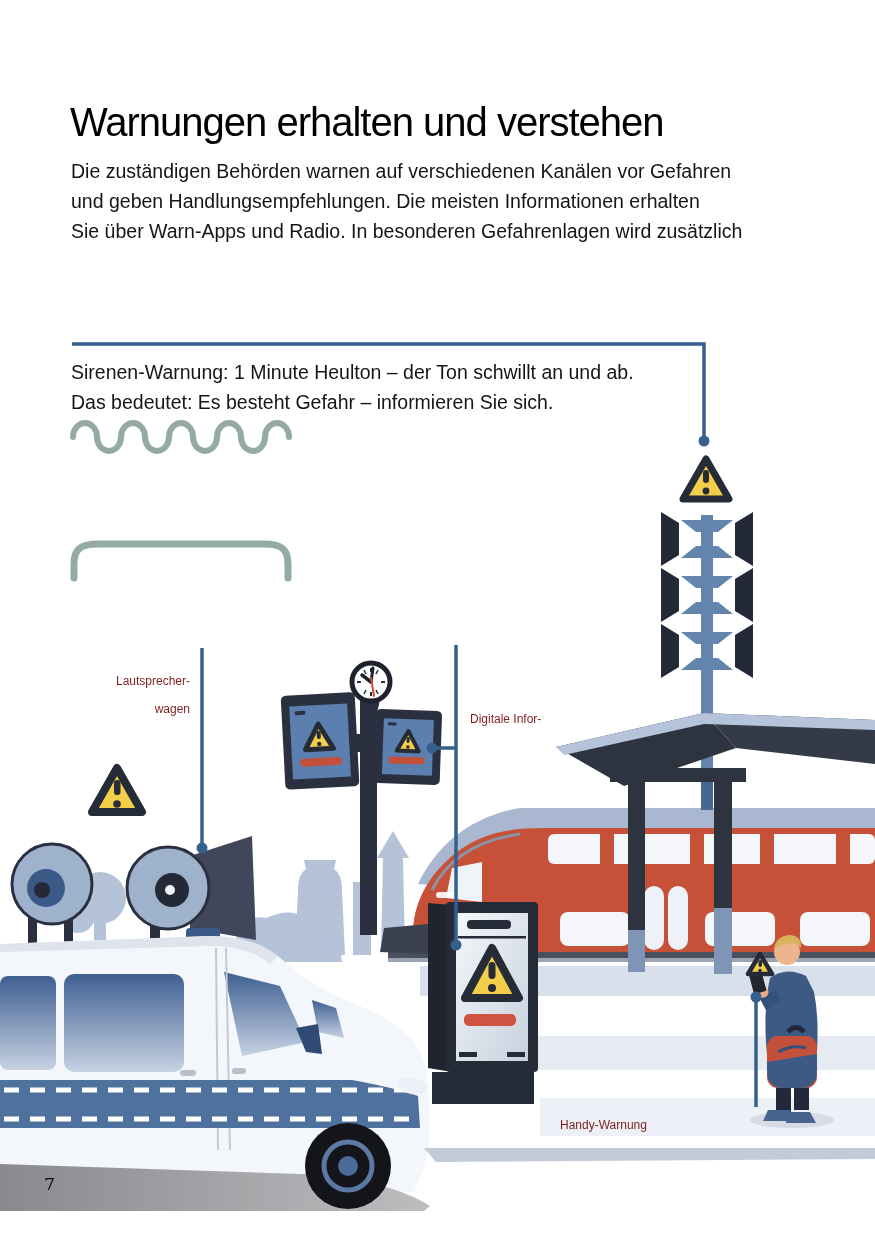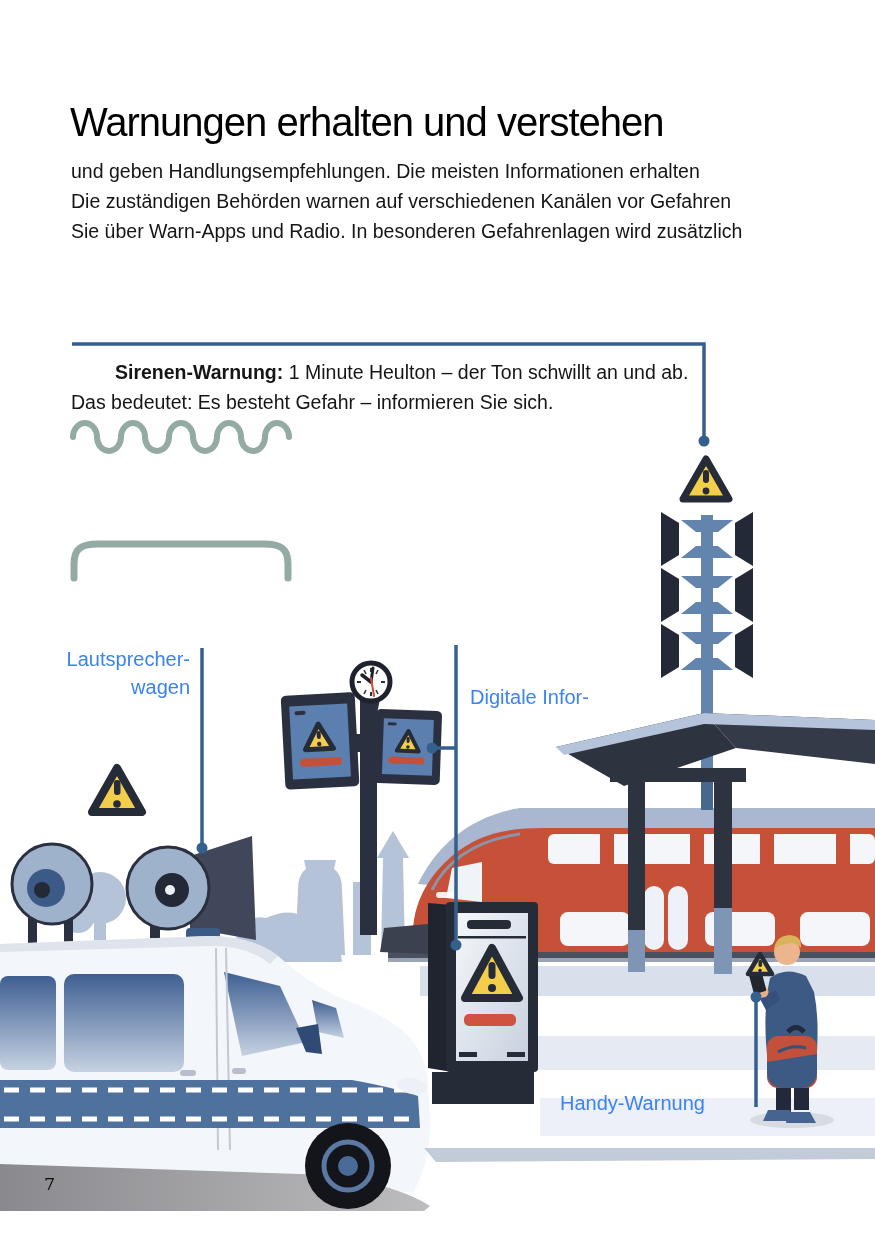--- a/index.html
+++ b/index.html
@@ -2,24 +2,24 @@
 <html><head>
 <meta charset="utf-8">
 <style>
   html,body{margin:0;padding:0;background:#fff;}
   .page{position:relative;width:875px;height:1241px;background:#ffffff;overflow:hidden;
         font-family:"Liberation Sans",sans-serif;color:#111;}
   .abs{position:absolute;}
   .title{left:70px;top:88px;width:760px;font-size:40px;font-weight:normal;letter-spacing:-1px;color:#000;margin-top:12px;}
   .intro{left:71px;top:156px;width:730px;font-size:19.5px;line-height:30px;color:#151515;}
   .tone-block{font-size:19.5px;line-height:30px;color:#151515;}
-  .tone-block .b{font-weight:bold;margin-left:44px;}
+  .tone-block .b{font-weight:normal;}
   #warn-block{left:71px;top:357px;width:640px;}
   #allclear-block{left:71px;top:477px;width:640px;}
-  .ill-label{font-size:20px;line-height:27.5px;color:#3b82f6;}
+  .ill-label{font-size:12px;line-height:27.5px;color:#7f1d1d;margin-top:22px;}
   #label-van{left:20px;top:646px;width:170px;text-align:right;}
   #label-boards{left:470px;top:684px;width:180px;text-align:left;}
   #label-phone{left:560px;top:1090px;width:188px;text-align:left;}
   .pagenum{left:44px;top:1174px;font-family:"DejaVu Serif",serif;font-size:17.5px;color:#0a0a0a;}
   svg{display:block;}
   #illu{left:0;top:0;}
   #wave-svg{left:70px;top:419px;}
   #flat-svg{left:70px;top:538px;}
 </style>
 </head>
@@ -259,22 +259,22 @@
       <circle cx="202" cy="848" r="5.5"></circle>
       <circle cx="456" cy="945" r="5.5"></circle>
       <circle cx="432" cy="748" r="5.5"></circle>
       <circle cx="756" cy="997" r="5.5"></circle>
     </g>
   </svg>
 
   <h1 class="abs title">Warnungen erhalten und verstehen</h1>
 
   <div class="abs intro">
+    <div>Die zuständigen Behörden warnen auf verschiedenen Kanälen vor Gefahren</div>
     <div>und geben Handlungsempfehlungen. Die meisten Informationen erhalten</div>
-    <div>Die zuständigen Behörden warnen auf verschiedenen Kanälen vor Gefahren</div>
     <div>Sie über Warn-Apps und Radio. In besonderen Gefahrenlagen wird zusätzlich</div>
   </div>
 
   <div id="warn-block" class="abs tone-block">
     <div><span class="b">Sirenen-Warnung:</span><span> 1 Minute Heulton – der Ton schwillt an und ab.</span></div>
     <div>Das bedeutet: Es besteht Gefahr – informieren Sie sich.</div>
   </div>
 
   <svg id="wave-svg" class="abs" width="222" height="36" viewBox="0 0 222 36">
     <path d="M3,18 A12,14 0 0 1 27,18 A12,14 0 0 0 51,18 A12,14 0 0 1 75,18 A12,14 0 0 0 99,18 A12,14 0 0 1 123,18 A12,14 0 0 0 147,18 A12,14 0 0 1 171,18 A12,14 0 0 0 195,18 A12,14 0 0 1 219,18" fill="none" stroke="#93aba4" stroke-width="6" stroke-linecap="round"></path>

